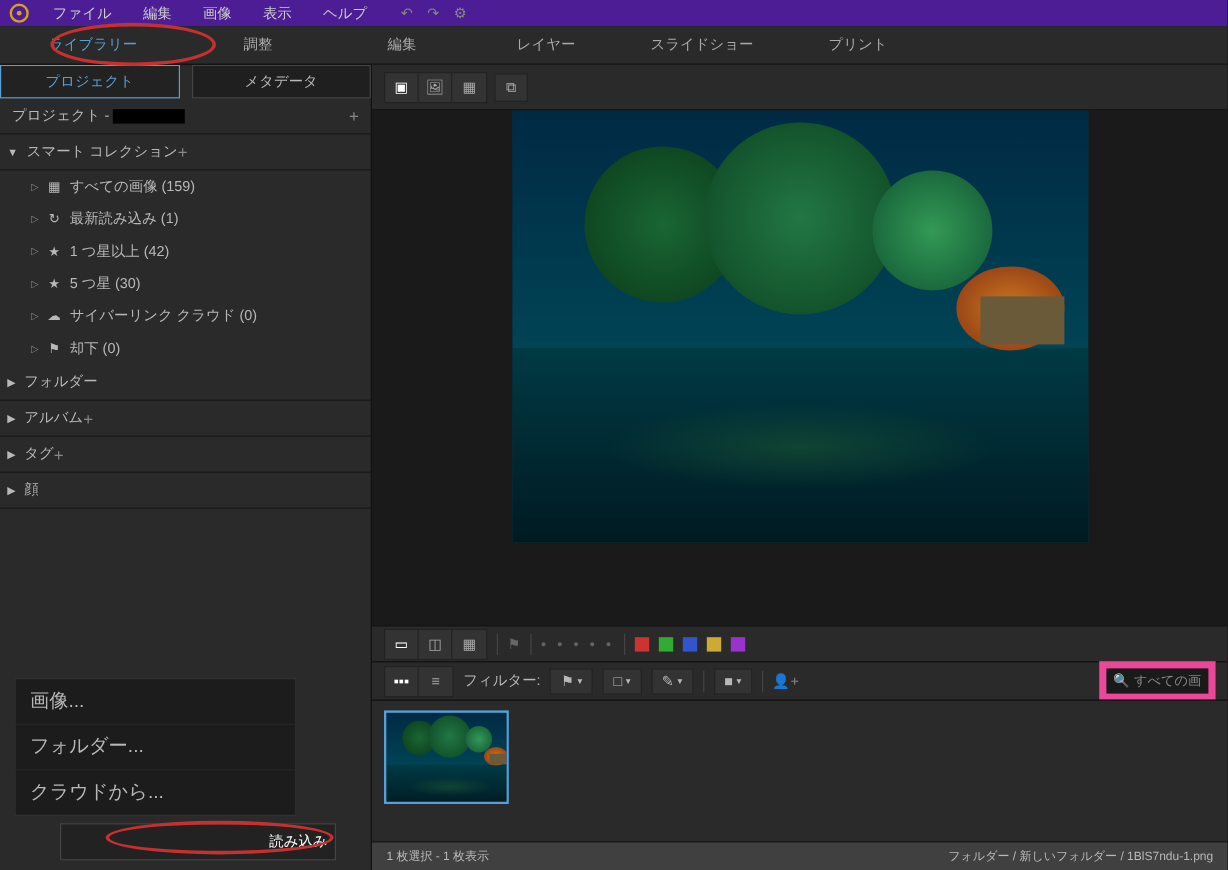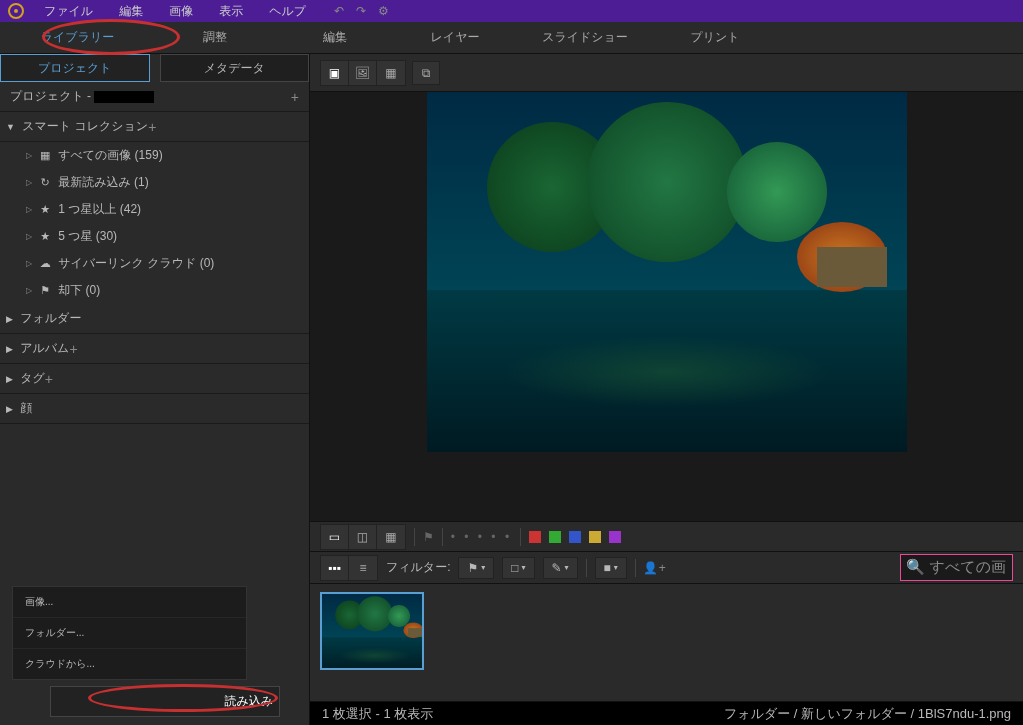--- a/index.html
+++ b/index.html
@@ -24,21 +24,21 @@
 .section-header { display: flex; align-items: center; padding: 6px 10px 6px 6px; border-bottom: 1px solid #1a1a1a; cursor: pointer; font-size: 12px; }
 .section-header .disc { margin-right: 4px; font-size: 9px; }
 .plus-icon { color: #888; font-size: 14px; }
 .project-row { padding: 6px 10px; display: flex; justify-content: space-between; align-items: center; border-bottom: 1px solid #1a1a1a; }
 .blackbox { display: inline-block; width: 60px; height: 12px; background: #000; vertical-align: middle; }
 .tree-item { padding: 5px 6px 5px 26px; display: flex; align-items: center; gap: 6px; cursor: pointer; font-size: 12px; }
 .tree-icon-small { font-size: 8px; color: #888; }
 .tree-glyph { width: 14px; height: 14px; display: inline-flex; align-items: center; justify-content: center; font-size: 11px; }
 
 .context-menu { position: absolute; left: 12px; bottom: 45px; width: 235px; background: #1c1c1c; border: 1px solid #333; }
-.context-menu-item { padding: 8px 12px; cursor: pointer; border-bottom: 1px solid #272727; font-size: 10px; }
+.context-menu-item { padding: 8px 12px; cursor: pointer; border-bottom: 1px solid #272727; font-size: 16px; }
 .context-menu-item:last-child { border-bottom: none; }
 
 .import-btn-wrap { position: absolute; left: 50px; bottom: 8px; width: 230px; }
 .import-btn { width: 100%; padding: 6px; text-align: right; color: #ffffff; border: 1px solid #444; background: #222; cursor: pointer; }
 
 .content { flex: 1; background: #1e1e1e; display: flex; flex-direction: column; position: relative; }
 .toolbar-top { height: 38px; background: #2a2a2a; border-bottom: 1px solid #111; display: flex; align-items: center; padding-left: 10px; gap: 6px; }
 .tbtn { width: 28px; height: 24px; background: #333; border: 1px solid #222; display: flex; align-items: center; justify-content: center; cursor: pointer; color: #aaa; font-size: 12px; }
 .tbtn.active { border: 1px solid #5a9fd4; color: #fff; }
 .tbtn-group { display: flex; border: 1px solid #222; }
@@ -47,26 +47,26 @@
 
 .preview-area { flex: 1; background: #1a1a1a; display: flex; align-items: flex-start; justify-content: center; padding-top: 0; overflow: hidden; }
 .preview-img { width: 480px; height: 360px; background: #003344; position: relative; margin-top: 0; }
 
 .mid-toolbar { height: 30px; background: #2a2a2a; display: flex; align-items: center; padding: 0 10px; gap: 8px; border-top: 1px solid #111; }
 .cswatch { width: 12px; height: 12px; display: inline-block; }
 .sep { width: 1px; height: 18px; background: #444; }
 
 .filter-toolbar { height: 32px; background: #2a2a2a; display: flex; align-items: center; padding: 0 10px; gap: 8px; border-top: 1px solid #111; }
 .filter-btn { padding: 3px 8px; background: #333; border: 1px solid #222; cursor: pointer; display:flex; align-items:center; gap:3px;}
-.search-box { margin-left: auto; padding: 3px 6px; background: #1a1a1a; border: 1px solid #ec4899; color: #888; font-size: 15px; }
+.search-box { margin-left: auto; padding: 3px 6px; background: #1a1a1a; border: 6px solid #ec4899; color: #888; font-size: 11px; }
 
 .thumbnail-area { height: 118px; background: #2a2a2a; padding: 8px 10px; border-top: 1px solid #111; }
 .thumbnail { width: 104px; height: 78px; border: 2px solid #5a9fd4; background: #003344; cursor: pointer; position: relative; overflow: hidden; }
 
-.status-bar { height: 24px; background: #000000; display: flex; align-items: center; justify-content: space-between; padding: 0 12px; border-top: 1px solid #111; font-size: 13px; }
+.status-bar { height: 24px; background: #404040; display: flex; align-items: center; justify-content: space-between; padding: 0 12px; border-top: 1px solid #111; font-size: 10px; }
 
 .highlight-ellipse { position: absolute; border: 3px solid #c73030; border-radius: 50%; pointer-events: none; }
 .ellipse1 { left: 42px; top: 19px; width: 138px; height: 36px; }
 .ellipse2 { left: 88px; top: 684px; width: 190px; height: 28px; }
 
 .night-scene { width: 100%; height: 100%; position: relative; overflow: hidden; }
 .sky { position: absolute; width: 100%; height: 55%; background: linear-gradient(#002a44, #004455); }
 .water { position: absolute; bottom: 0; width: 100%; height: 45%; background: linear-gradient(#003a44, #001a22); }
 .tree { position: absolute; border-radius: 50%; }
 .t1 { width: 130px; height: 130px; background: radial-gradient(#1a6633, #0a3a1a); top: 30px; left: 60px; }

